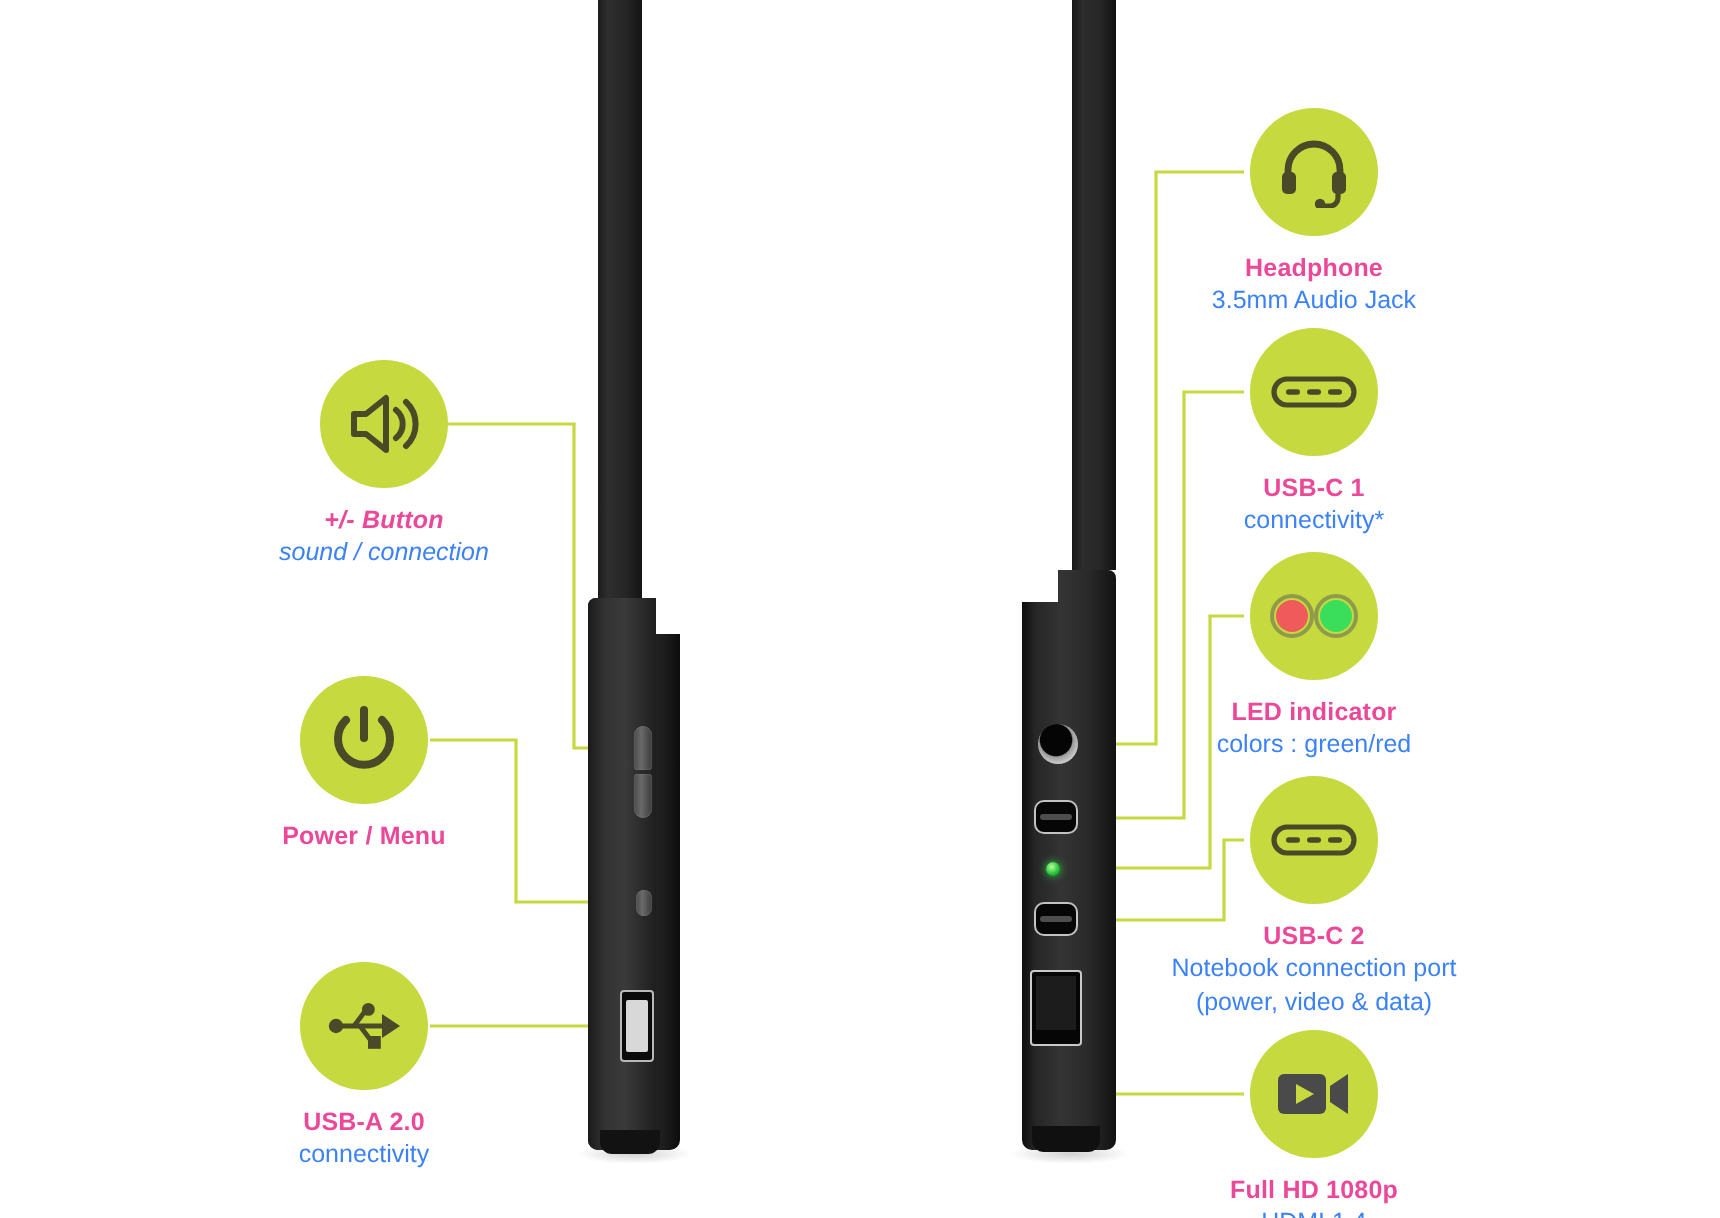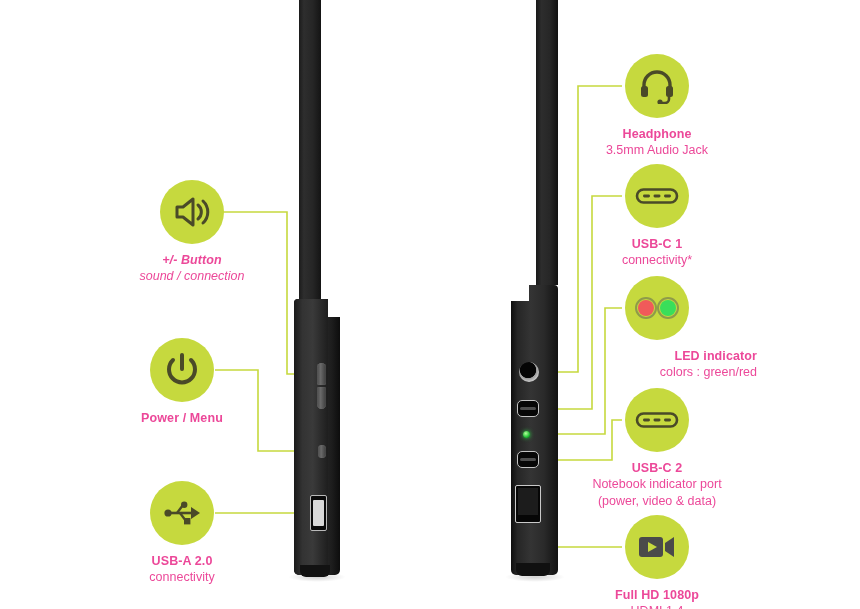--- a/index.html
+++ b/index.html
@@ -36,21 +36,21 @@
     font-size: 12.5px;
     font-weight: bold;
     color: #ec4899;
     line-height: 1.22;
     letter-spacing: 0.1px;
     white-space: nowrap;
   }
   .c-sub {
     font-size: 12.5px;
     font-weight: normal;
-    color: #ec4899;
+    color: #3b82f6;
     line-height: 1.22;
     margin-top: 1px;
     white-space: nowrap;
   }
   .c-sub.two { white-space: normal; }
 
   
   .leader { position: absolute; left: 0; top: 0; pointer-events: none; }
 
   
@@ -300,21 +300,21 @@
         <rect x="2" y="4.5" width="40" height="13" rx="6.5" fill="none" stroke="#4a4a28" stroke-width="2.6"></rect>
         <rect x="8" y="9.6" width="7" height="2.8" rx="1.4" fill="#4a4a28"></rect>
         <rect x="18.5" y="9.6" width="7" height="2.8" rx="1.4" fill="#4a4a28"></rect>
         <rect x="29" y="9.6" width="7" height="2.8" rx="1.4" fill="#4a4a28"></rect>
       </svg>
     </div>
     <div class="c-title">USB-C 1</div>
     <div class="c-sub">connectivity*</div>
   </div>
 
-  <div class="callout" style="left:557px; top:276px;text-align:right;">
+  <div class="callout" style="left:557px; top:276px;">
     <div class="badge" style="--accent:#c6d93e;">
       <svg width="48" height="24" viewBox="0 0 48 24">
         <circle cx="13" cy="12" r="10" fill="none" stroke="#8e9b4a" stroke-width="2"></circle>
         <circle cx="13" cy="12" r="8" fill="#f05a5a"></circle>
         <circle cx="35" cy="12" r="10" fill="none" stroke="#8e9b4a" stroke-width="2"></circle>
         <circle cx="35" cy="12" r="8" fill="#3ade5a"></circle>
       </svg>
     </div>
     <div class="c-title">LED indicator</div>
     <div class="c-sub">colors : green/red</div>
@@ -323,21 +323,21 @@
   <div class="callout" style="left:557px; top:388px;">
     <div class="badge" style="--accent:#c6d93e;">
       <svg width="44" height="22" viewBox="0 0 44 22">
         <rect x="2" y="4.5" width="40" height="13" rx="6.5" fill="none" stroke="#4a4a28" stroke-width="2.6"></rect>
         <rect x="8" y="9.6" width="7" height="2.8" rx="1.4" fill="#4a4a28"></rect>
         <rect x="18.5" y="9.6" width="7" height="2.8" rx="1.4" fill="#4a4a28"></rect>
         <rect x="29" y="9.6" width="7" height="2.8" rx="1.4" fill="#4a4a28"></rect>
       </svg>
     </div>
     <div class="c-title">USB-C 2</div>
-    <div class="c-sub two">Notebook indicator port</div>
+    <div class="c-sub two">Notebook connection port</div>
     <div class="c-sub two">(power, video &amp; data)</div>
   </div>
 
   <div class="callout" style="left:557px; top:515px;">
     <div class="badge" style="--accent:#c6d93e;">
       <svg width="40" height="28" viewBox="0 0 40 28">
         <rect x="2" y="4" width="24" height="20" rx="3" fill="#4a4a4a"></rect>
         <polygon points="28,10 37,4 37,24 28,18" fill="#4a4a4a"></polygon>
         <polygon points="11,9 20,14 11,19" fill="#c6d93e"></polygon>
       </svg>

